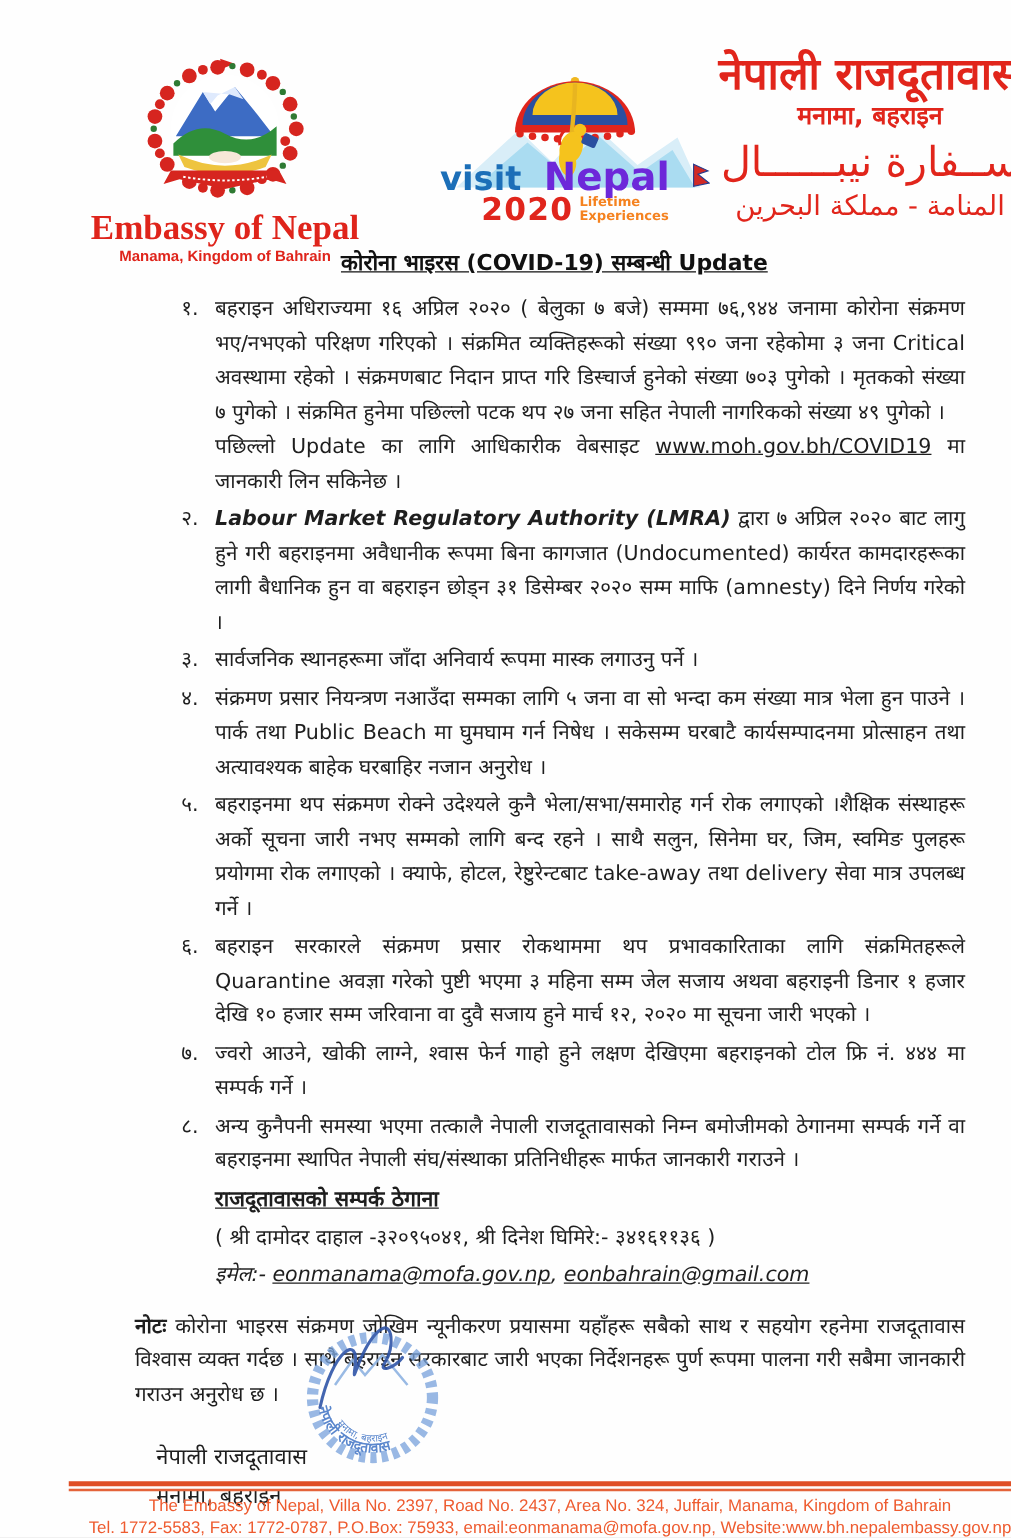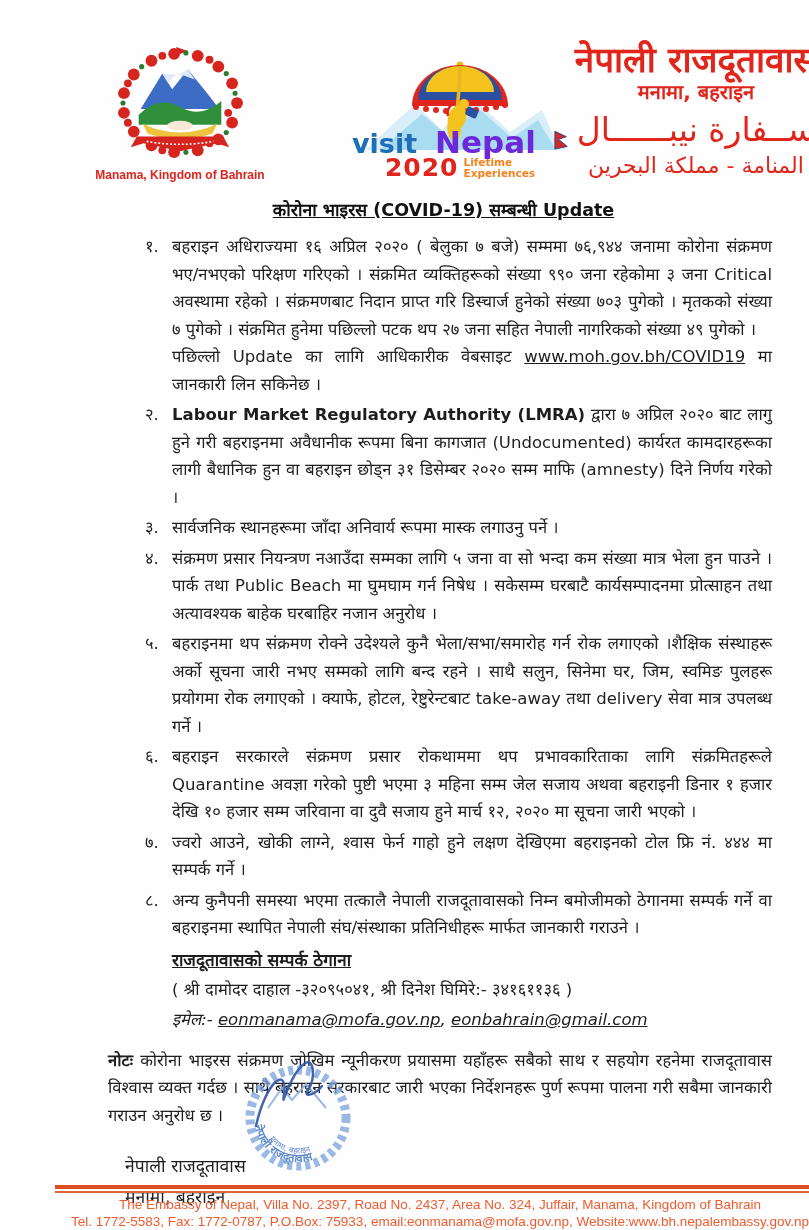--- a/index.html
+++ b/index.html
@@ -28,21 +28,21 @@
   .hr-np2 { font-size:20px; font-weight:bold; line-height:24px; }
   .hr-ar1 { font-size:33px; line-height:44px; margin-top:4px; white-space:nowrap; }
   .hr-ar2 { font-size:22px; line-height:28px; white-space:nowrap; }
   .doc-title { position:absolute; top:197px; left:78px; right:0; text-align:center;
     font-size:17.5px; font-weight:bold; text-decoration:underline; color:#111; }
   
   .body-area { position:absolute; top:233px; left:145px; right:37px; font-size:16.5px; line-height:27.5px; color:#1e1e1e; }
   .list-item { display:flex; margin-bottom:3px; }
   .list-item .num { flex:0 0 27px; }
   .list-item .txt { flex:1; text-align:justify; }
-  .seg-bold { font-weight:bold; }
+  .seg-bold { font-weight:bold;font-style:italic; }
   .seg-link { text-decoration:underline; }
   .contact-block { margin-left:27px; margin-top:2px; }
   .contact-heading { font-weight:bold; text-decoration:underline; font-size:17px; line-height:30px; }
   .contact-line { line-height:30px; }
   .email-line { line-height:30px;font-style:italic; }
   .note-block { margin-left:-37px; margin-top:12px; text-align:justify; }
   .note-label { font-weight:bold; }
   .sig-block { margin-left:-20px; margin-top:22px; font-size:17.5px; line-height:31px; }
   .stamp-wrap { position:absolute; left:232px; top:1042px; width:132px; height:136px; opacity:.9; }
   
@@ -96,20 +96,21 @@
       </g>
       <circle cx="80" cy="58" r="44" fill="#ffffff"></circle>
       <polygon points="40,64 62,28 72,44 88,24 106,46 120,64" fill="#3d6cc4"></polygon>
       <polygon points="62,28 68,38 74,31 88,24 95,34 84,30" fill="#dfeafd"></polygon>
       <path d="M38,70 Q58,50 80,62 Q102,74 122,56 L122,80 L38,80 Z" fill="#2f8f3a"></path>
       <path d="M42,79 Q80,97 118,79 L113,89 Q80,101 47,89 Z" fill="#eec43f"></path>
       <ellipse cx="80" cy="81" rx="13" ry="5" fill="#f7e8d8"></ellipse>
       <path d="M36,92 L124,92 L130,103 L117,99 L80,107 L43,99 L30,103 Z" fill="#d6251f"></path>
       <path d="M46,97 Q80,103 114,97" stroke="#ffffff" stroke-width="1.6" stroke-dasharray="2 2" fill="none"></path>
     </svg>
+    <div class="org-name">Embassy of Nepal</div>
     <div class="org-loc">Manama, Kingdom of Bahrain</div>
   </div>
 
   <div class="vn-logo">
     <svg class="vn-art" viewBox="0 0 200 102">
       <polygon points="5,98 55,52 82,78 112,45 150,80 182,58 200,98" fill="#d9eef8"></polygon>
       <polygon points="20,98 62,62 88,84 118,56 152,86 178,68 196,98" fill="#aadcf1"></polygon>
       <circle cx="100" cy="13" r="3.5" fill="#f0b71f"></circle>
       <path d="M52,54 A48,41 0 0 1 148,54 Z" fill="#e0251c"></path>
       <path d="M58,48 A42,34 0 0 1 142,48 Z" fill="#2a4fa0"></path>

